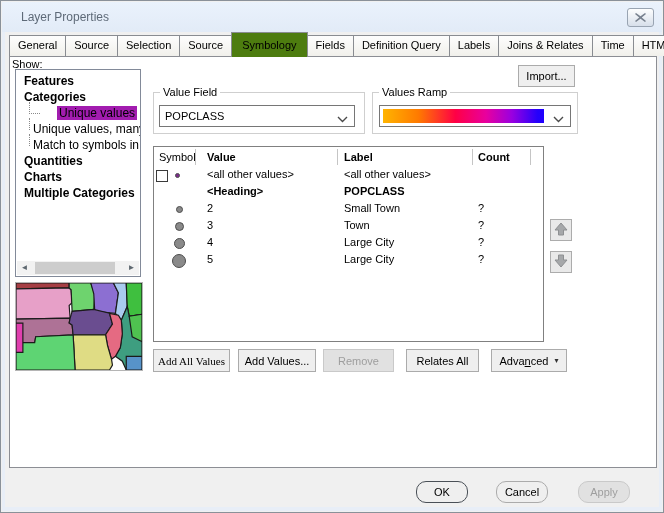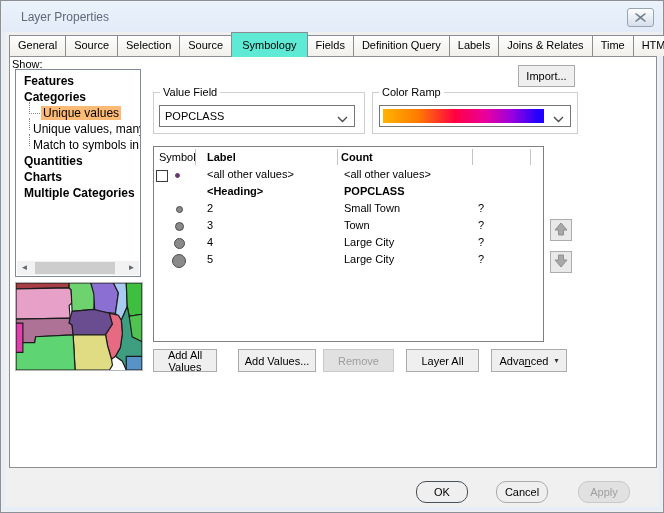--- a/index.html
+++ b/index.html
@@ -21,40 +21,40 @@
     border:1px solid #99A4B2; border-radius:3px;
     background:linear-gradient(180deg,#FDFEFE,#D7DFEA);
     display:flex; align-items:center; justify-content:center; cursor:pointer; }
 
   
   .tabstrip { position:absolute; left:8px; top:34px; height:21px;
     display:flex; align-items:flex-end; z-index:4; }
   .tab { height:21px; line-height:19px; padding:0 8px; white-space:nowrap;
     background:linear-gradient(180deg,#FDFDFD,#F1F0EB);
     border:1px solid #898C91; border-bottom:none; margin-right:-1px; cursor:pointer; }
-  .tab.active { height:25px; line-height:24px; padding:0 10px; background:#5eead4;
+  .tab.active { height:25px; line-height:24px; padding:0 10px; background:#4d7c0f;
     position:relative; z-index:6; margin-bottom:-1px; }
 
   
   .page { position:absolute; left:8px; top:55px; width:648px; height:412px;
     background:#FFFFFF; border:1px solid #8C8E94; z-index:1; }
 
   .abs { position:absolute; }
   .lbl { position:absolute; z-index:3; }
 
   
   .show-label { left:11px; top:57px; z-index:3; }
   .show-list { left:14px; top:68px; width:126px; height:208px;
     background:#fff; border:1px solid #828A99; z-index:3; overflow:hidden; }
   .list-row { display:flex; align-items:center; height:16px; padding-left:6px;
     font-size:12px; white-space:nowrap; cursor:pointer; }
   .list-rows { padding-top:3px; }
   .list-row .bold { font-weight:bold; }
   .item-label { padding:0 2px; }
-  .item-label.selected { background:#fdba74; }
+  .item-label.selected { background:#a21caf;margin-left:16px; }
   .elbow { width:11px; height:12px; margin-left:7px; margin-right:1px;
     border-left:1px dotted #8a8a8a; border-bottom:1px dotted #8a8a8a;
     transform:translateY(-5px); }
   .hscroll { position:absolute; left:1px; right:1px; bottom:1px; height:14px;
     background:#F2F2F2; display:flex; align-items:center; }
   .hs-arrow { width:15px; height:14px; text-align:center; line-height:14px;
     font-size:8px; color:#5E6870; cursor:pointer; }
   .hs-track { position:relative; flex:1; height:14px; }
   .hs-thumb { position:absolute; left:3px; top:1px; width:80px; height:12px;
     background:#CDCDCD; cursor:pointer; }
@@ -102,21 +102,21 @@
   .dot { position:absolute; border-radius:50%; }
   .checkbox { position:absolute; left:2px; top:2px; width:12px; height:12px;
     background:#fff; border:1px solid #3a3a3a; cursor:pointer; }
 
   .updown { position:absolute; width:22px; height:22px; z-index:3;
     background:#E9E9E9; border:1px solid #ACACAC; display:flex;
     align-items:center; justify-content:center; cursor:pointer; }
   .up-btn { left:549px; top:218px; } .down-btn { left:549px; top:250px; }
 
   .act { top:348px; height:23px; }
-  .b-addall { left:152px; width:64px; }
+  .b-addall { left:152px; width:77px;font-family:Liberation Serif, serif; }
   .b-addval { left:237px; width:78px; }
   .b-remove { left:322px; width:71px; }
   .b-removeall { left:405px; width:73px; }
   .b-advanced { left:490px; width:76px; }
   .accel { text-decoration:underline; }
   .dd-arrow { margin-left:6px; font-size:8px; color:#333; }
 
   .foot { top:480px; width:52px; height:22px;border-radius:10px; }
   .b-ok { left:415px; border:1px solid #4A5057; }
   .b-cancel { left:495px;text-align:right; }
@@ -225,34 +225,35 @@
   <div class="combo combo-vf">
     <span class="combo-text">POPCLASS</span>
     <span class="combo-chevron">
       <svg width="11" height="7" viewBox="0 0 11 7">
           <path d="M1,1 L5.5,5.5 L10,1" fill="none" stroke="#4A4A4A" stroke-width="1.4"></path>
         </svg>
     </span>
   </div>
 
   <div class="groupbox group-cr">
-    <span class="group-label">Color Ramp</span>
+    <span class="group-label">Values Ramp</span>
   </div>
   <div class="combo combo-cr">
     <div class="ramp" style="background: linear-gradient(90deg, rgb(255, 180, 0) 0%, rgb(255, 122, 0) 22%, rgb(255, 0, 69) 45%, rgb(232, 0, 158) 64%, rgb(154, 0, 224) 80%, rgb(37, 0, 251) 96%, rgb(31, 0, 255) 100%);"></div>
     <span class="combo-chevron">
       <svg width="11" height="7" viewBox="0 0 11 7">
           <path d="M1,1 L5.5,5.5 L10,1" fill="none" stroke="#4A4A4A" stroke-width="1.4"></path>
         </svg>
     </span>
   </div>
 
   <div class="abs vtable">
     <div class="thead">
       <div class="th th-sym">Symbol</div>
+      <div class="th th-val">Value</div>
       <div class="th th-lab">Label</div>
       <div class="th th-cnt">Count</div>
       <div class="hsep" style="left:41px"></div>
       <div class="hsep" style="left:183px"></div>
       <div class="hsep" style="left:318px"></div>
       <div class="hsep" style="left:376px"></div>
     </div>
     <div class="tbody">
         <div class="trow">
           <div class="cell-sym">
@@ -315,21 +316,21 @@
     <span>
       <svg width="16" height="16" viewBox="0 0 16 16">
           <path d="M8,14 L2,7 L5.5,7 L5.5,2 L10.5,2 L10.5,7 L14,7 Z" fill="#A6A8AA" stroke="#8E9092" stroke-width="1"></path>
         </svg>
     </span>
   </div>
 
   <button class="btn act b-addall">Add All Values</button>
   <button class="btn act b-addval">Add Values...</button>
   <button class="btn act b-remove disabled">Remove</button>
-  <button class="btn act b-removeall">Layer All</button>
+  <button class="btn act b-removeall">Relates All</button>
   <button class="btn act b-advanced">
     <span><span>Adva</span><span class="accel">n</span><span>ced</span></span>
     <span class="dd-arrow">▾</span>
   </button>
 
   <button class="btn foot b-ok">OK</button>
   <button class="btn foot b-cancel">Cancel</button>
   <button class="btn foot b-apply disabled">Apply</button>
 </div>
 

